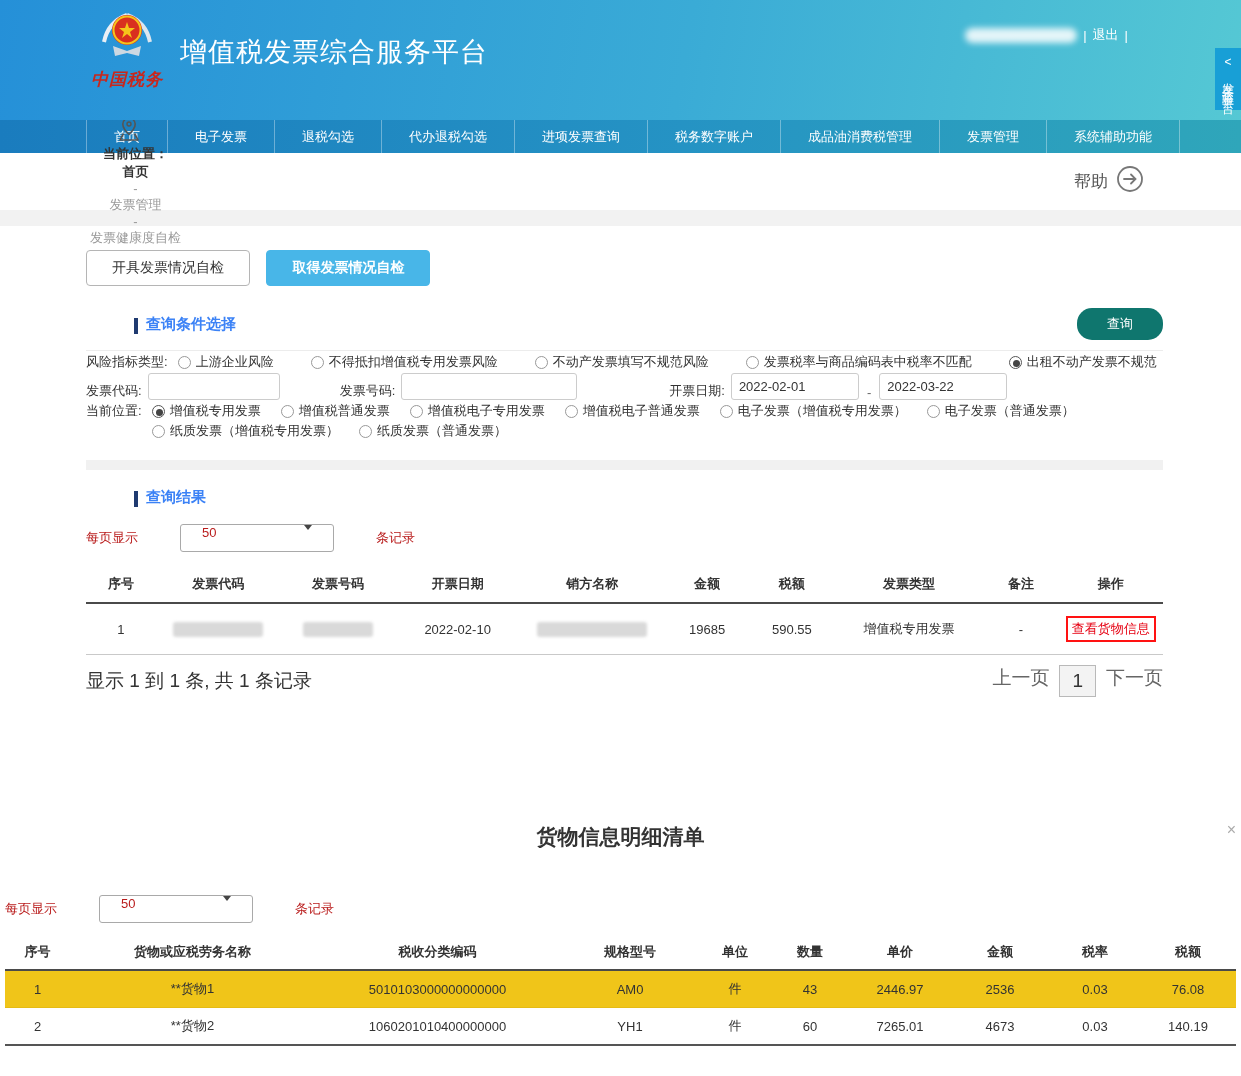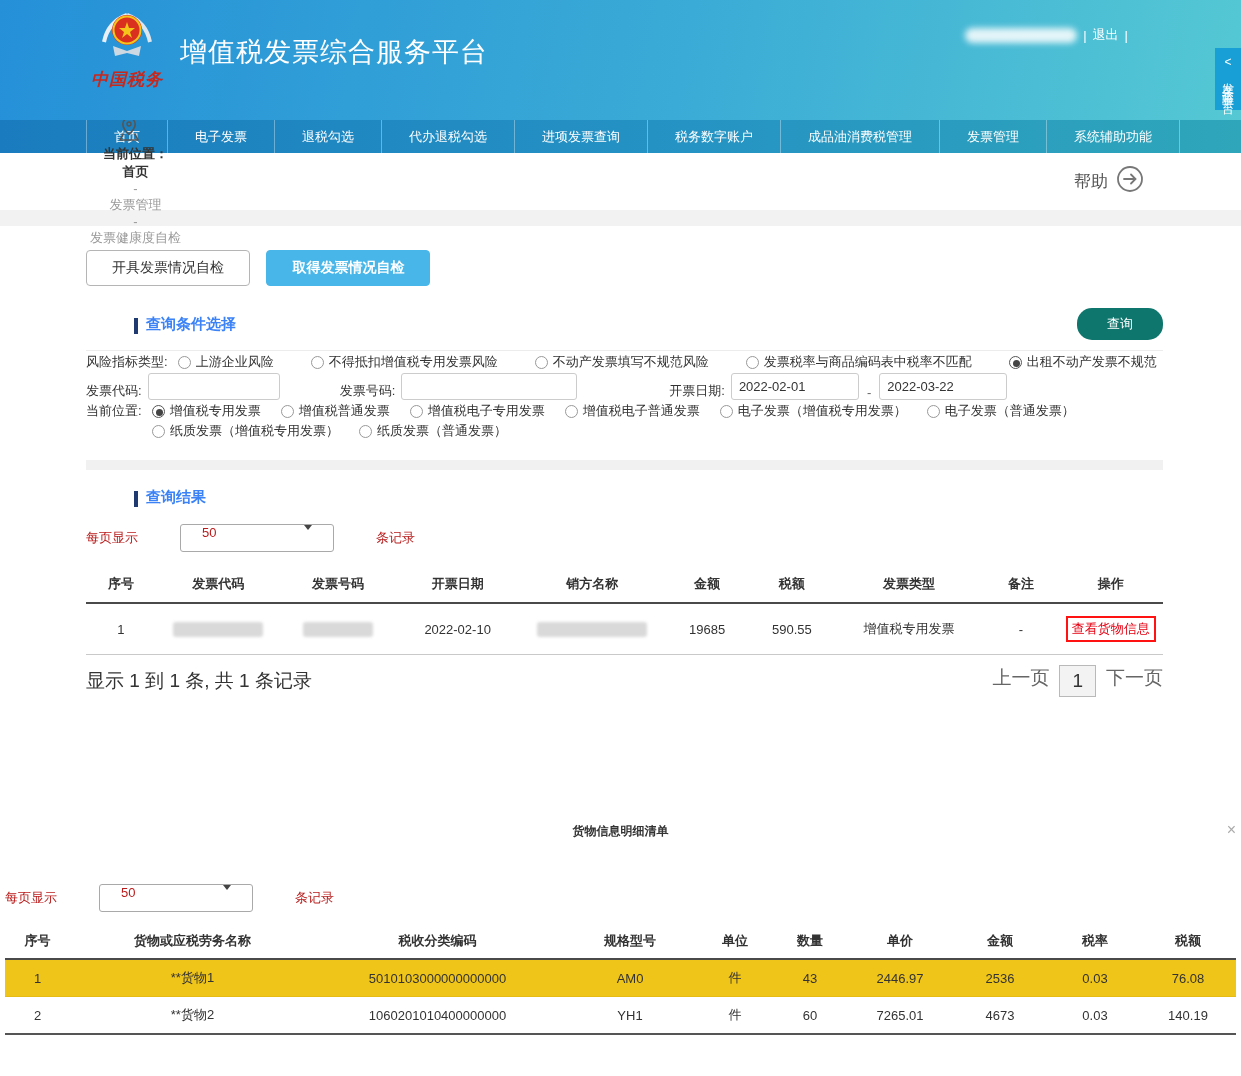--- a/index.html
+++ b/index.html
@@ -90,21 +90,21 @@
   .action-link { color:#e60012; border:2px solid #ff1212; padding:2px 4px; display:inline-block; cursor:pointer; }
 
   .pager-row { display:flex; justify-content:space-between; align-items:center; margin-top:10px;
     font-size:19px; color:#333; }
   .pager { display:flex; color:#666; }
   .pager .pg-btn { cursor:pointer; }
   .page-num { border:1px solid #b9b9b9; background:#f3f3f3; padding:4px 12px; margin:0 10px; color:#333; cursor:pointer; }
 
   
   .goods { margin-top:126px; position:relative; }
-  .goods-title { text-align:center; font-size:12px; font-weight:bold; color:#333; }
+  .goods-title { text-align:center; font-size:21px; font-weight:bold; color:#333; }
   .goods-close { position:absolute; right:5px; top:-2px; color:#aaa; font-size:16px; cursor:pointer; }
   .goods .pagesize-row { margin-top:44px; padding-left:5px; }
   table.goods-t { width:1231px; margin:12px 5px 0; border-collapse:collapse; font-size:13px; color:#333; }
   .goods-t th { font-weight:bold; padding:8px 2px; text-align:center; white-space:nowrap; }
   .goods-t thead tr { border-bottom:2px solid #4a4a4a; }
   .goods-t td { padding:9px 2px; text-align:center; border-bottom:1px solid #ddd; }
   .goods-t tr.hl td { background:#f0c519; border-bottom:1px solid #e5bb14; }
   .goods-t tbody tr:last-child td { border-bottom:2px solid #555; }
 </style>
 </head>

